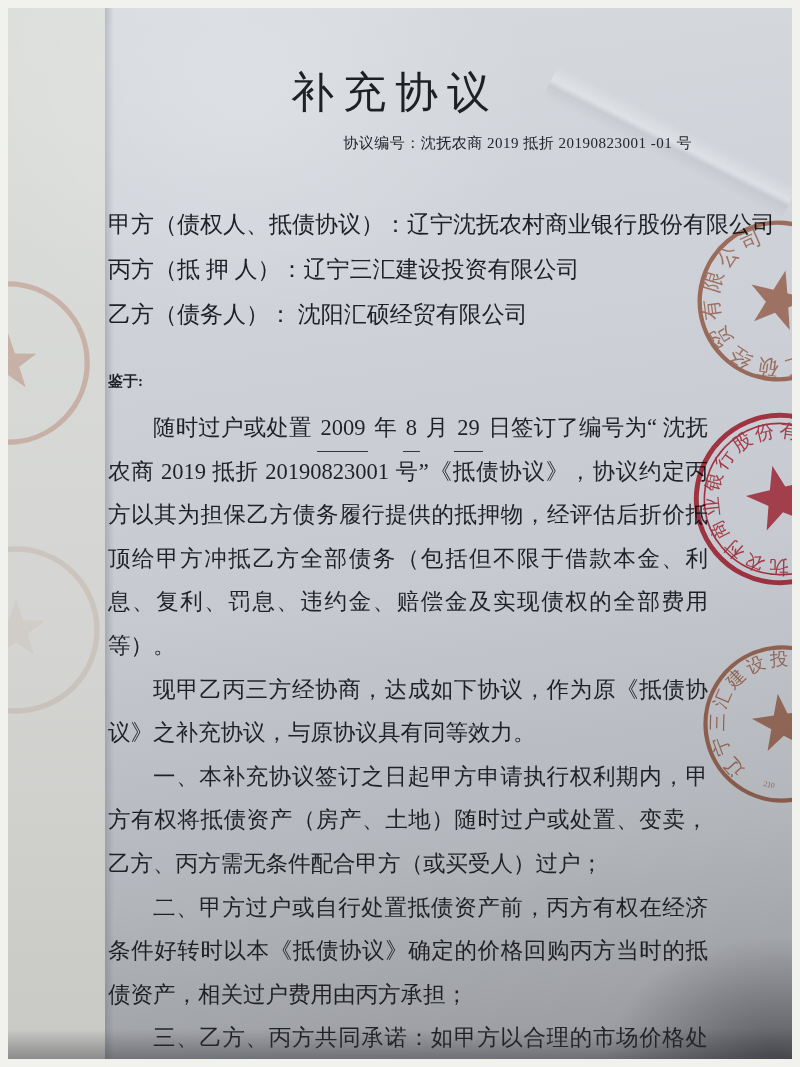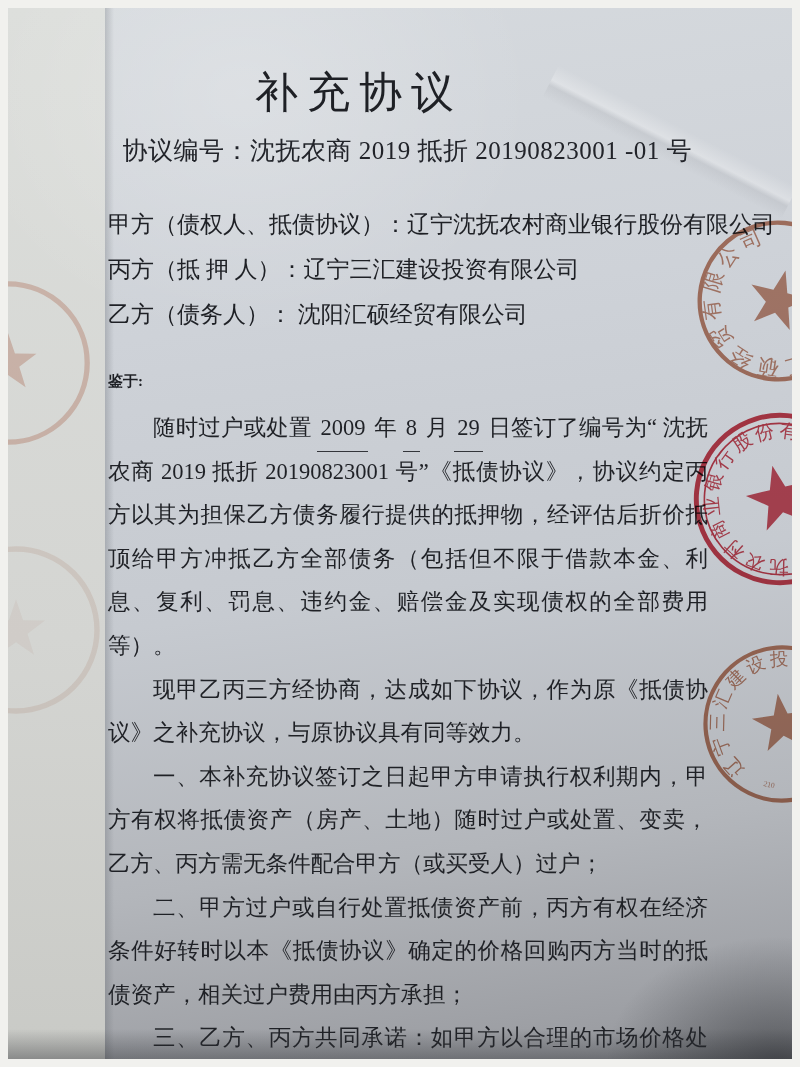--- a/index.html
+++ b/index.html
@@ -21,25 +21,25 @@
     background:linear-gradient(90deg,rgba(95,100,106,.30),rgba(95,100,106,0));}
   .crease{position:absolute;left:528px;top:116px;width:268px;height:36px;transform:rotate(27deg);
     background:linear-gradient(180deg,rgba(255,255,255,0),rgba(255,255,255,.28) 45%,rgba(130,132,138,.12) 62%,rgba(255,255,255,0));}
   .bottom-shade{position:absolute;left:0;right:0;bottom:0;height:30px;
     background:linear-gradient(rgba(50,52,56,0),rgba(50,52,56,.42));}
   .corner-shade{position:absolute;right:-50px;bottom:-50px;width:260px;height:190px;
     background:radial-gradient(ellipse at 75% 75%,rgba(35,37,41,.55),rgba(35,37,41,0) 62%);}
   
   .doc-title{
     position:absolute;left:247px;top:56px;width:280px;margin:0;
-    font-size:43px;font-weight:400;letter-spacing:9px;color:#1e2025;white-space:nowrap;
+    font-size:43px;font-weight:400;letter-spacing:9px;color:#1e2025;text-align:center;white-space:nowrap;
   }
   .agreement-no{
     position:absolute;right:100px;top:126px;
-    font-size:25px;color:#22242a;letter-spacing:.5px;white-space:nowrap;text-align:center;
+    font-size:15px;color:#22242a;letter-spacing:.5px;white-space:nowrap;text-align:center;
   }
   .parties{position:absolute;left:100px;top:194px;width:620px;color:#1e2025;}
   .party-row{font-size:23px;line-height:45px;white-space:nowrap;}
   .party-role{font-weight:400;}
   .whereas{position:absolute;left:100px;top:364px;font-size:15px;font-weight:700;color:#1e2025;}
   .body-text{
     position:absolute;left:100px;top:398px;width:600px;
     font-size:22.5px;line-height:43.6px;color:#1f2126;text-align:justify;
   }
   .body-text p{margin:0;text-indent:2em;}

